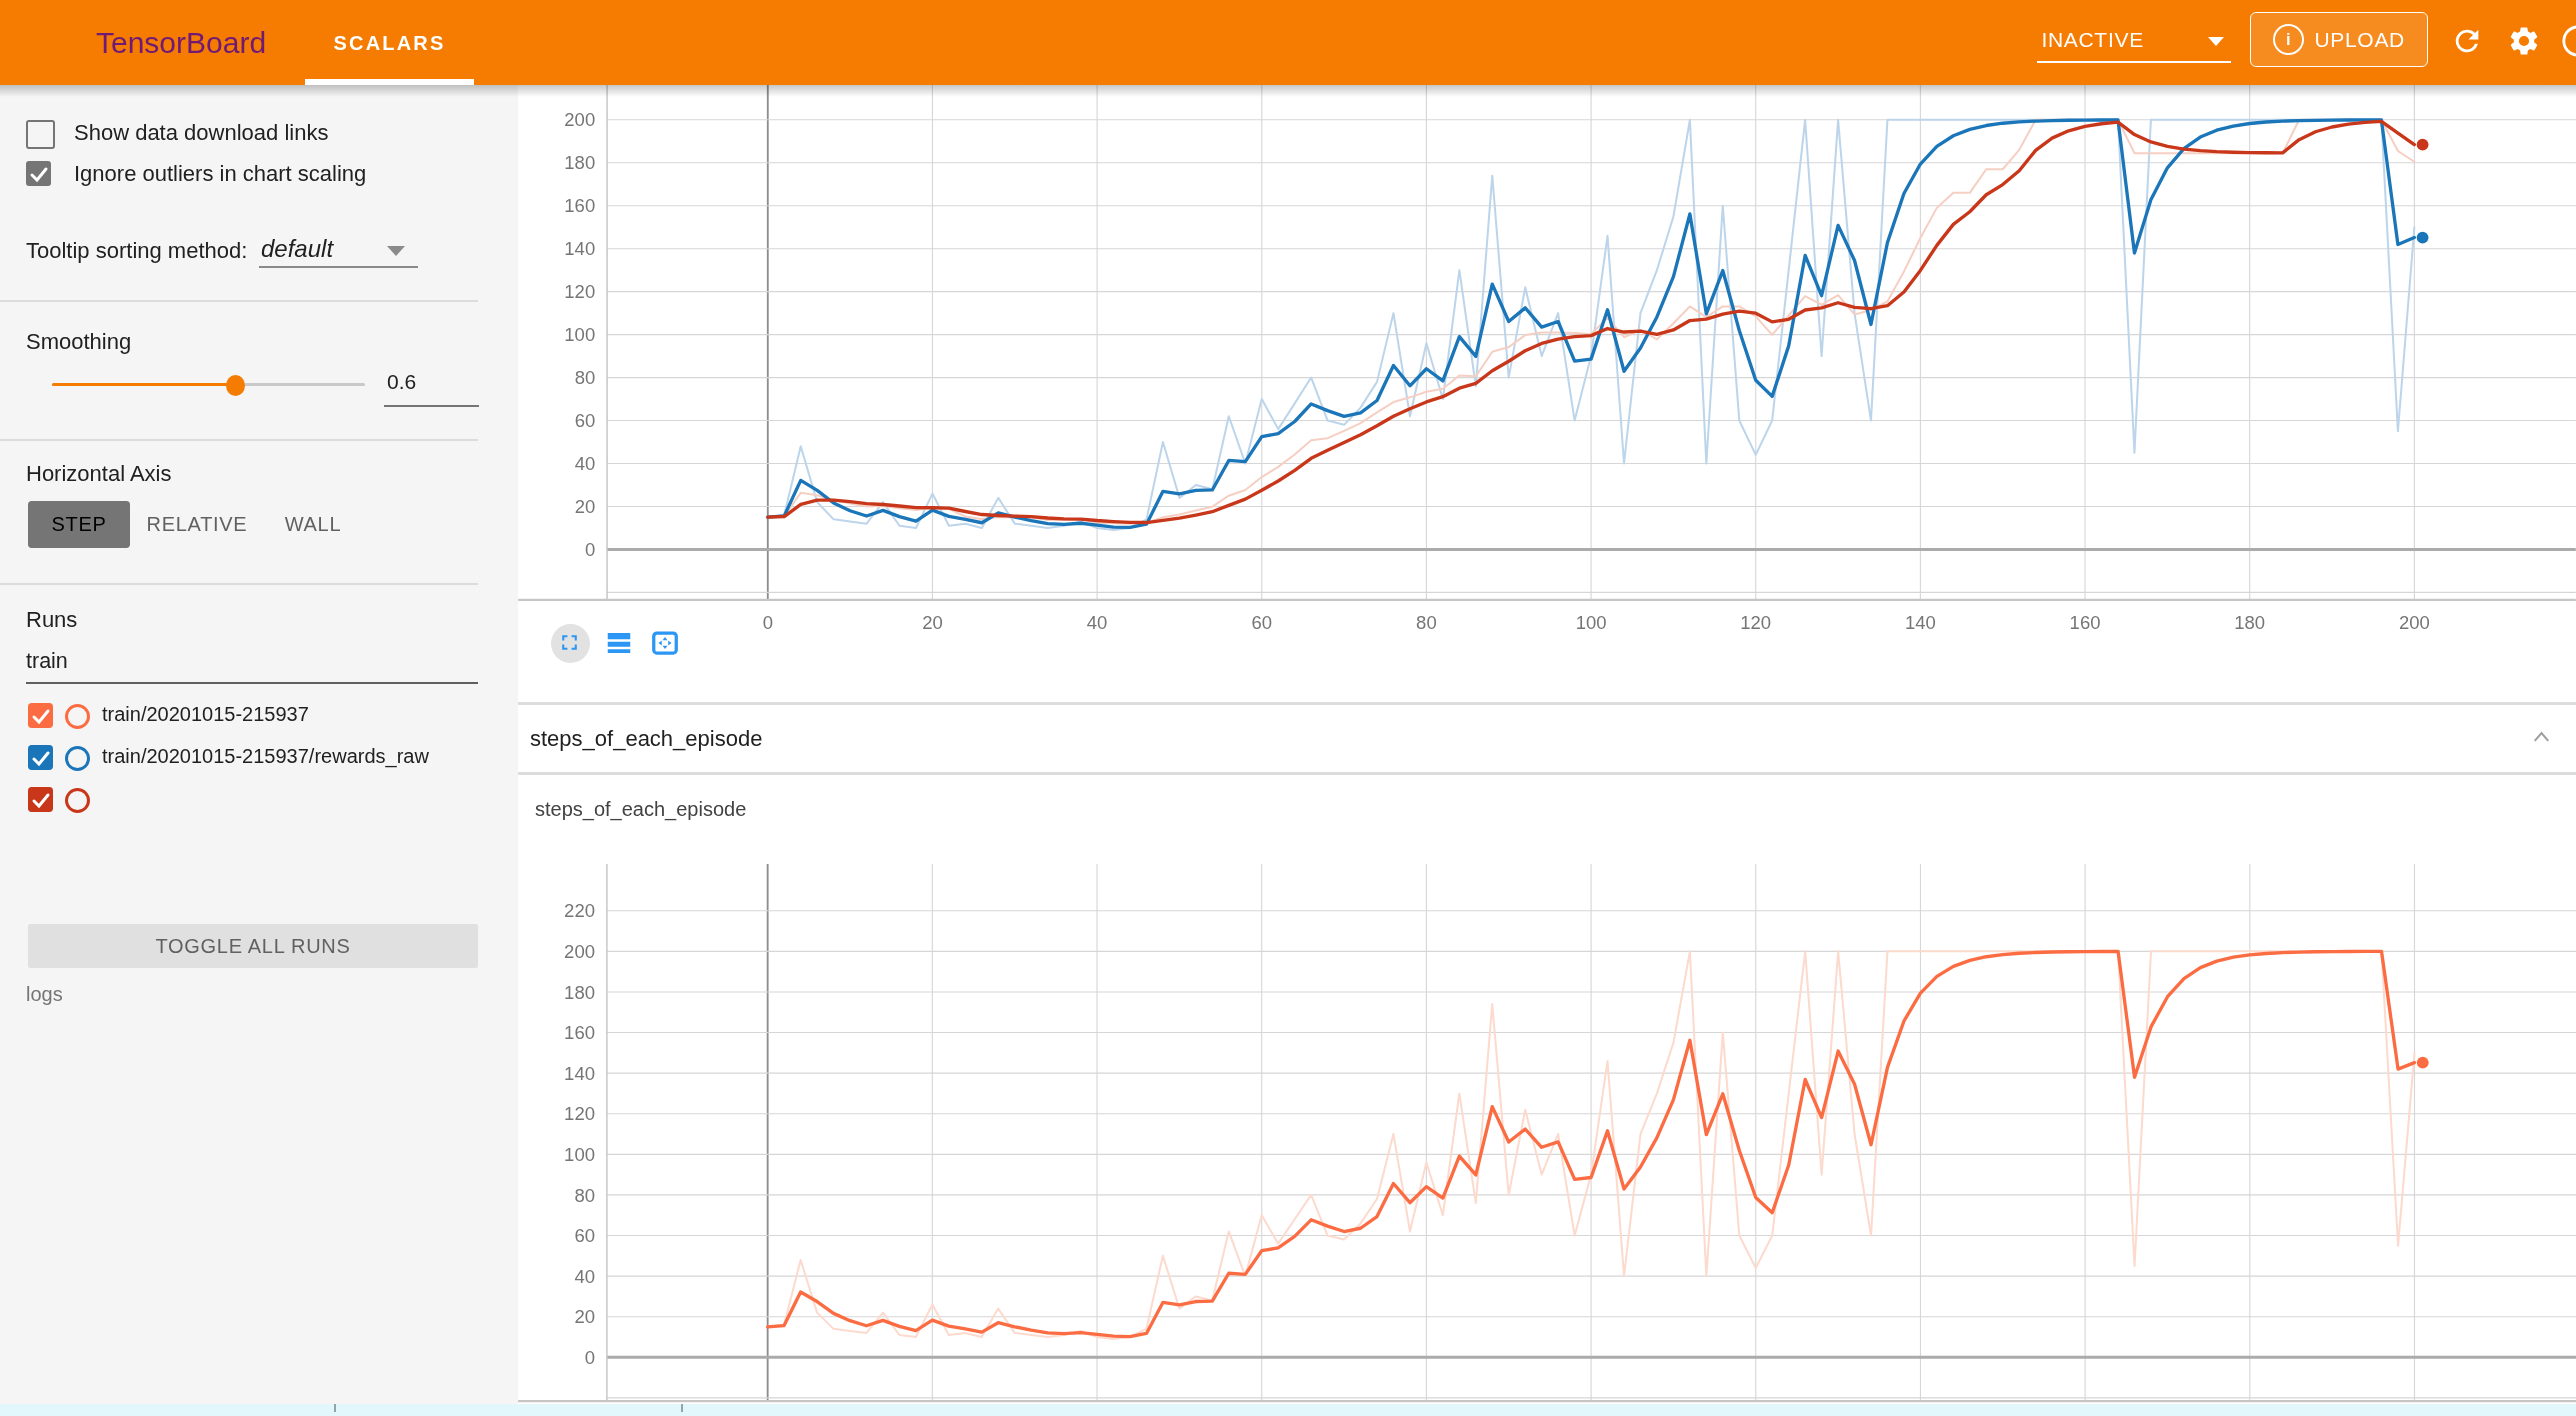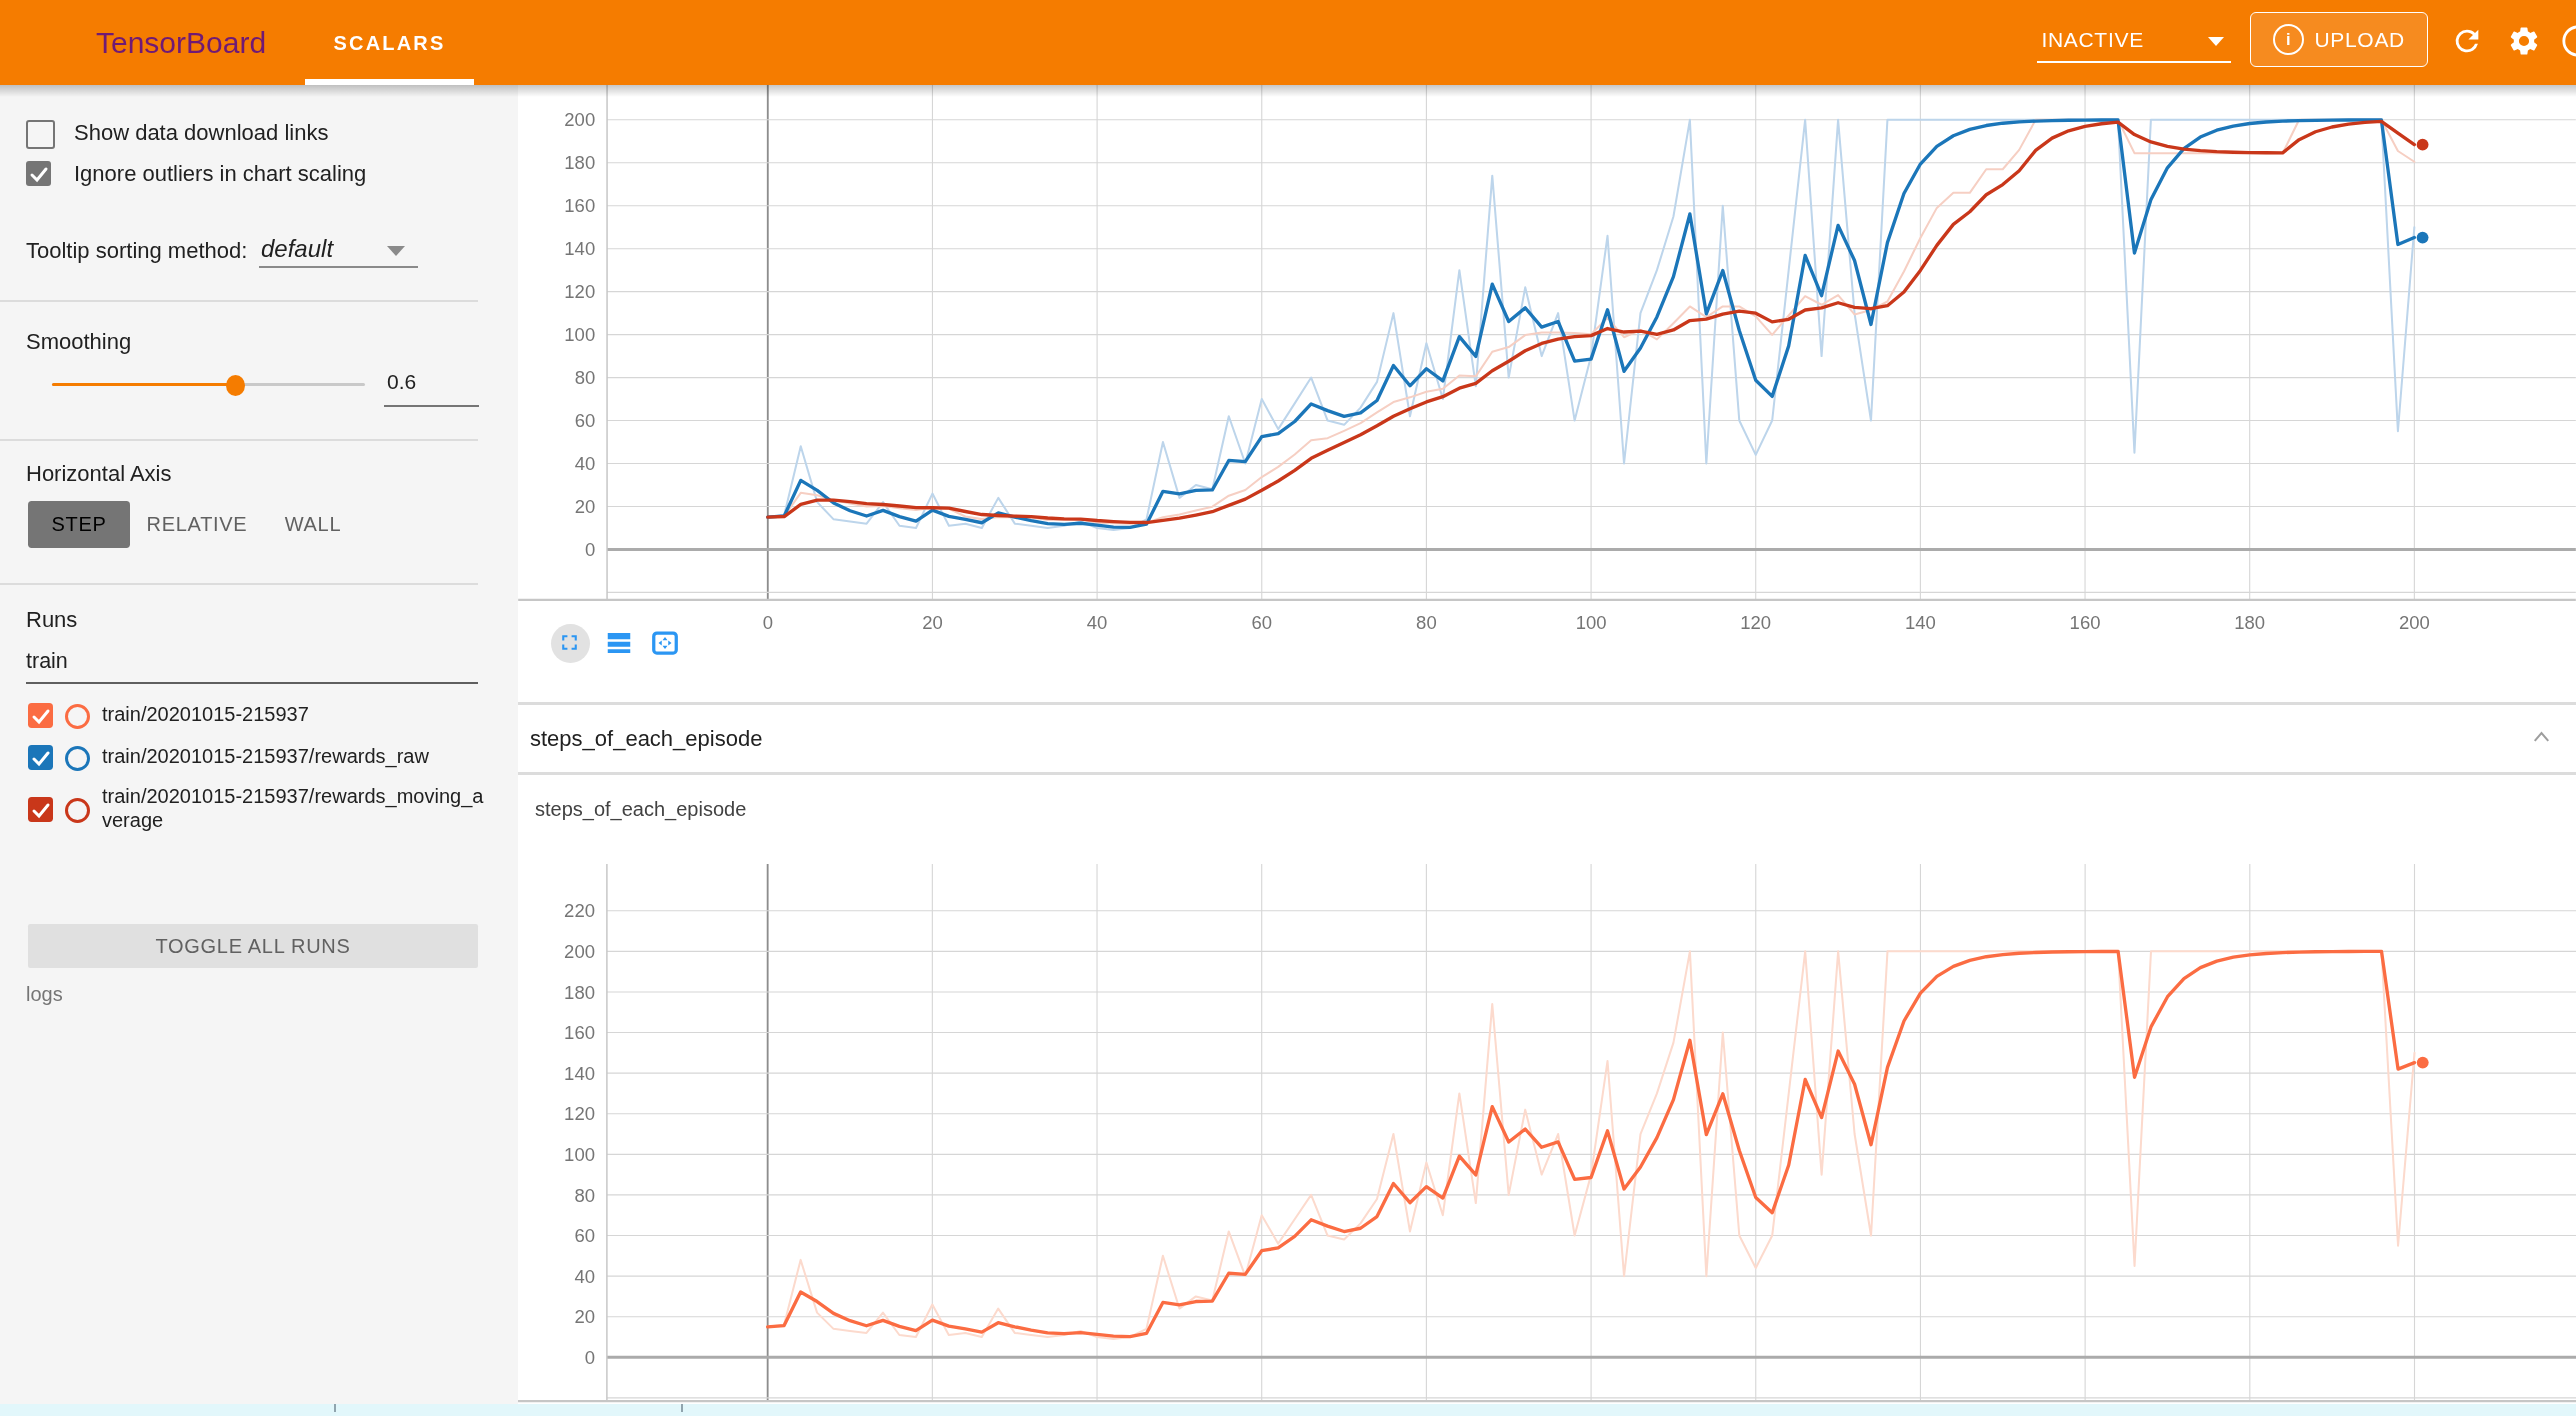--- a/index.html
+++ b/index.html
@@ -145,21 +145,20 @@
           <div class="run-ring" style="border-color: rgb(27, 118, 185);"></div>
           <div class="run-label">train/20201015-215937/rewards_raw</div>
         </div>
         <div class="run-row" style="top: 699px;">
           <div class="run-cb" style="background: rgb(201, 55, 26);">
             <svg class="cbcheck" viewBox="0 0 24 24">
               <path d="M5 13l5 5L19 7" stroke="#fff" stroke-width="3" fill="none" stroke-linecap="round"></path>
             </svg>
           </div>
           <div class="run-ring" style="border-color: rgb(201, 55, 26);"></div>
-          <div class="run-label">train/20201015-215937/rewards_moving_average</div>
         </div>
       </div>
 
     <button id="toggleall">TOGGLE ALL RUNS</button>
     <div class="abs" style="left:26px;top:898px;font-size:20px;color:#757575;">logs</div>
   </aside>
 
   <div class="card" style="left:518px;top:85px;width:2058px;height:617px;">
     <svg id="chart-top" width="2058" height="617" viewBox="0 0 2778 833">
         <line x1="337.0" y1="0" x2="337.0" y2="695" stroke="#8d8d8d" stroke-width="2.5"></line>

